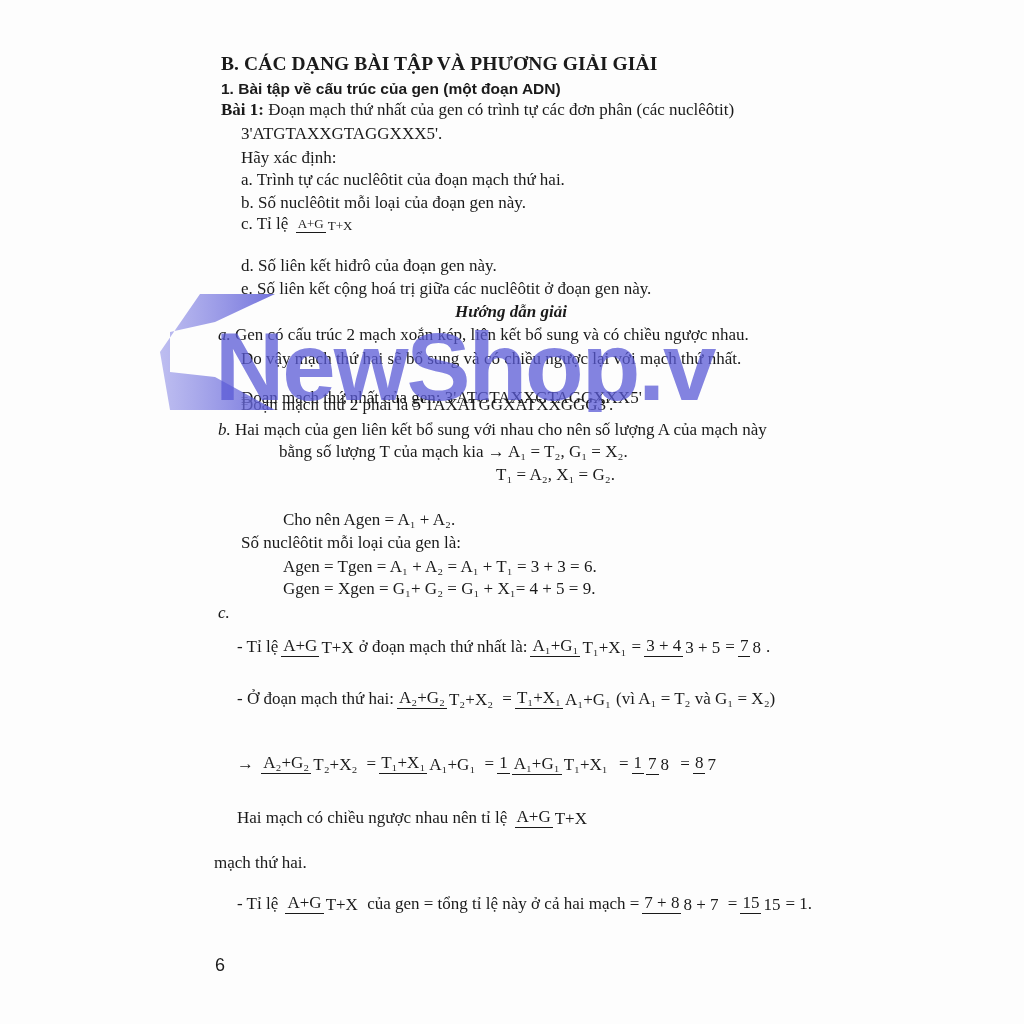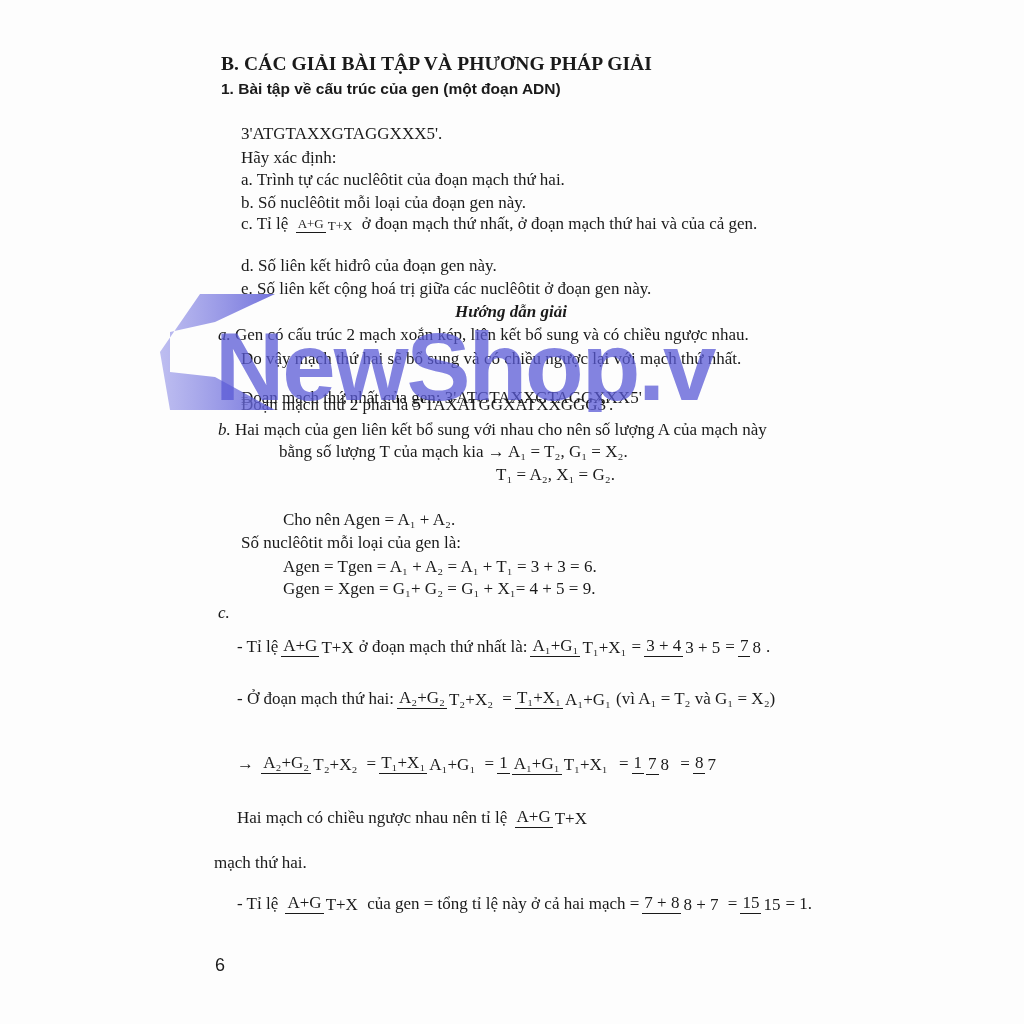--- a/index.html
+++ b/index.html
@@ -17,34 +17,37 @@
   .frac .den{padding:1px 2px 0;}
   .frac.sm{font-size:13px;}
   .wm{position:absolute;left:160px;top:292px;width:560px;height:120px;pointer-events:none;}
   .pagenum{position:absolute;left:215px;top:955px;font-size:18px;}
 </style>
 </head>
 <body>
 
 <div class="page">
 
-  <div class="ln h-b" style="left:221px;top:54px;">B. CÁC GIẢI BÀI TẬP VÀ PHƯƠNG PHÁP GIẢI</div>
+  <div class="ln h-b" style="left:221px;top:54px;">B. CÁC DẠNG BÀI TẬP VÀ PHƯƠNG GIẢI GIẢI</div>
   <div class="ln sans h-1" style="left:221px;top:79px;">1. Bài tập về cấu trúc của gen (một đoạn ADN)</div>
 
+  <div class="ln" style="left:221px;top:100px;">
+    <b>Bài 1:</b>
+    <span>Đoạn mạch thứ nhất của gen có trình tự các đơn phân (các nuclêôtit)</span>
+  </div>
   <div class="ln" style="left:241px;top:124px;">3'ATGTAXXGTAGGXXX5'.</div>
   <div class="ln" style="left:241px;top:148px;">Hãy xác định:</div>
   <div class="ln" style="left:241px;top:170px;">a. Trình tự các nuclêôtit của đoạn mạch thứ hai.</div>
   <div class="ln" style="left:241px;top:193px;">b. Số nuclêôtit mỗi loại của đoạn gen này.</div>
   <div class="ln" style="left:241px;top:214px;">
     <span>c. Tỉ lệ</span>
     <span class="frac sm">
         <span class="num">A+G</span>
         <span class="den">T+X</span>
       </span>
-    <span>ở đoạn mạch thứ nhất, ở đoạn mạch thứ hai và của cả gen.</span>
   </div>
   <div class="ln" style="left:241px;top:256px;">d. Số liên kết hiđrô của đoạn gen này.</div>
   <div class="ln" style="left:241px;top:279px;">e. Số liên kết cộng hoá trị giữa các nuclêôtit ở đoạn gen này.</div>
 
   <div class="ln bi" style="left:455px;top:302px;">Hướng dẫn giải</div>
 
   <div class="ln" style="left:218px;top:325px;">
     <span class="it">a.</span>
     <span>Gen có cấu trúc 2 mạch xoắn kép, liên kết bổ sung và có chiều ngược nhau.</span>
   </div>

